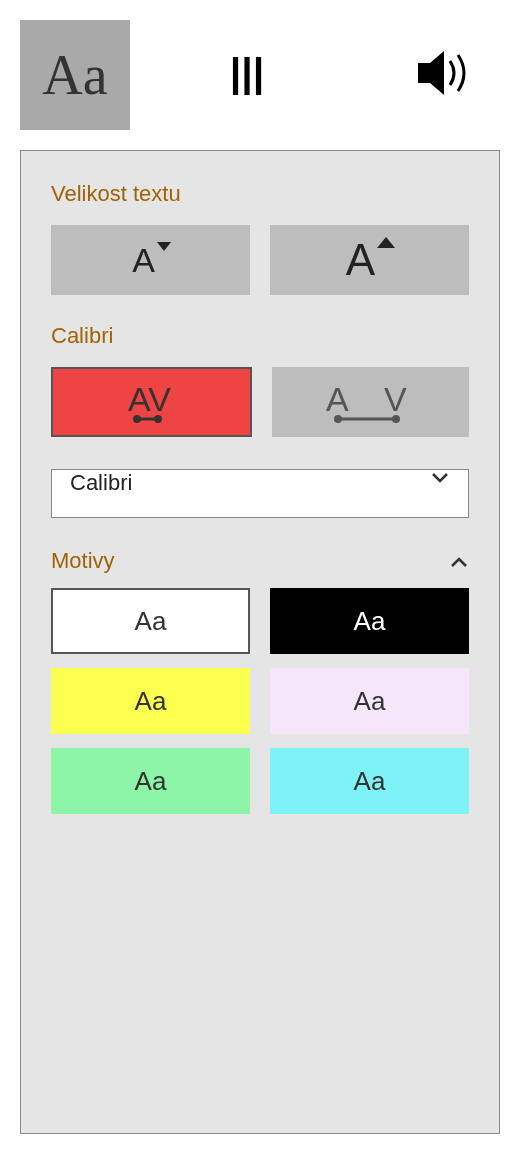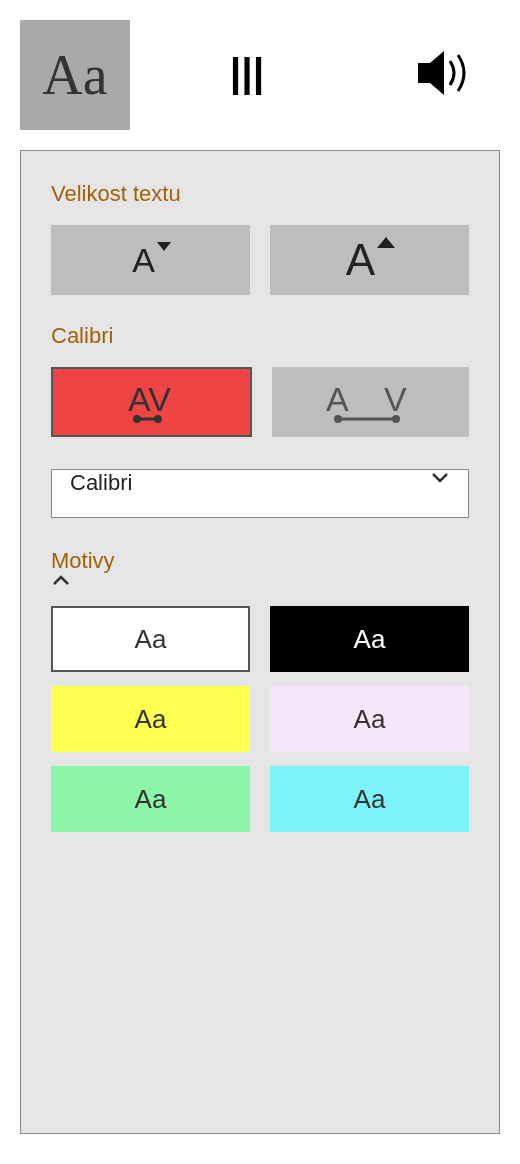--- a/index.html
+++ b/index.html
@@ -84,25 +84,24 @@
     align-items: flex-start;
     justify-content: space-between;
     padding: 0 18px;
     cursor: pointer;
     margin-bottom: 30px;
     margin-top: 32px;
   }
   .font-name { font-size: 22px; color: #222; }
   .motivy-header {
     display: flex;
-    align-items: flex-start;
+    align-items: flex-end;
     justify-content: space-between;
     margin-bottom: 14px;
     margin-top: 6px;
-    flex-direction: column;
   }
   .motivy-header .section-label { margin: 0; }
   .theme-grid {
     display: grid;
     grid-template-columns: 1fr 1fr;
     gap: 14px 20px;
   }
   .theme {
     height: 66px;
     display: flex;

